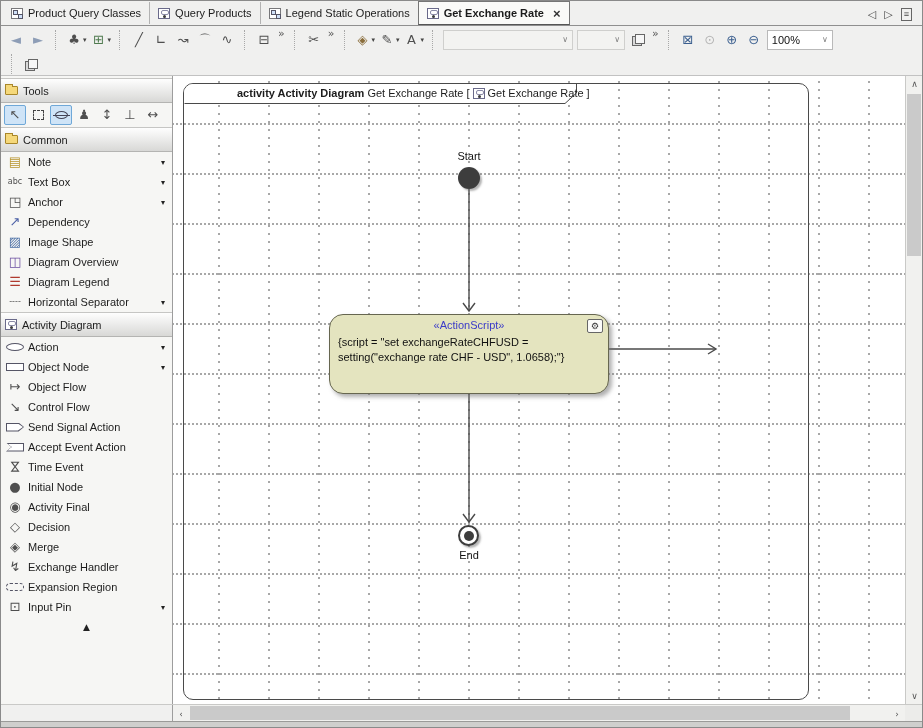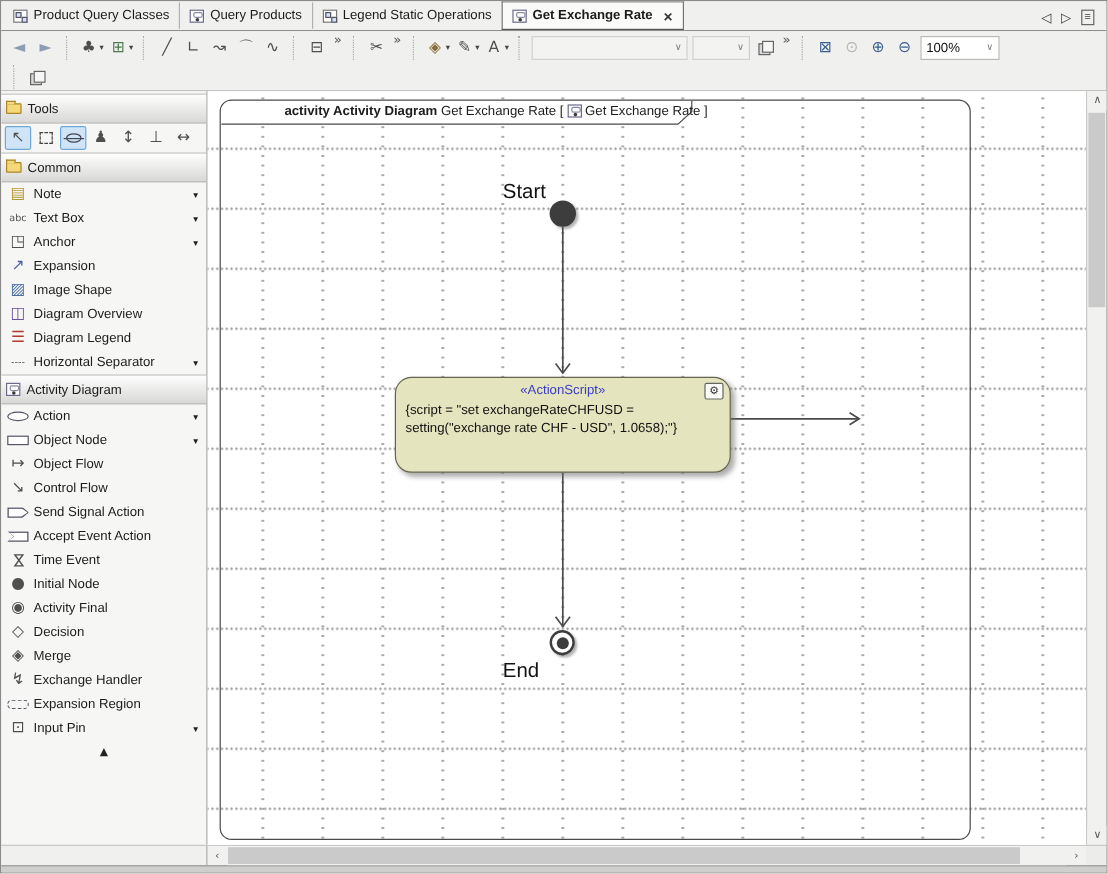--- a/index.html
+++ b/index.html
@@ -79,21 +79,21 @@
       radial-gradient(circle, var(--grid-dot,#a8a8a8) 0.9px, rgba(0,0,0,0) 1.2px);
     background-size: 4px 50px, 50px 8px;
     background-position: 2px 23px, 21px 2px;
     overflow:hidden; }
   .frame { position:absolute; left:10px; top:7px; width:626px; height:617px; border:1px solid #4a4a4a; border-radius:10px; }
   .frame-header-bg { position:absolute; left:11px; top:8px; width:392px; height:19px; background:#fff; border-top-left-radius:9px; clip-path:polygon(0 0,100% 0,100% 40%,calc(100% - 11px) 100%,0 100%); }
   .hdr-svg { position:absolute; left:11px; top:8px; }
   .frame-header-text { position:absolute; left:36px; top:10px; height:15px; line-height:15px; white-space:nowrap;margin-left:28px; }
   .frame-header-text .ic { vertical-align:-2px; margin:0 3px; }
   .edges { position:absolute; left:0; top:0; pointer-events:none; z-index:1; }
-  .node-label { position:absolute; width:100px; font-size:17px; color:#111; z-index:2; }
+  .node-label { position:absolute; width:100px; text-align:center; font-size:11px; color:#111; z-index:2; }
   .start-node { position:absolute; left:285px; top:91px; width:22px; height:22px; border-radius:50%; background:#3d3d3d; box-shadow:2px 2px 2px rgba(90,90,90,.45); z-index:2; }
   .end-node { position:absolute; left:285px; top:449px; width:21px; height:21px; border-radius:50%; border:2px solid #3d3d3d; background:#fff; box-shadow:2px 2px 2px rgba(90,90,90,.45); z-index:2; display:flex; align-items:center; justify-content:center; }
   .end-dot { width:10px; height:10px; border-radius:50%; background:#3d3d3d; }
   .action-node { position:absolute; left:156px; top:238px; width:280px; height:80px; border:1px solid var(--action-border,#666650); border-radius:14px; background:var(--action-fill,#e4e4bf); box-shadow:3px 3px 4px rgba(110,110,110,.55); z-index:2; text-align:center; }
   .stereo { margin-top:4px; color:var(--stereotype-text,#3b3bc8); font-size:11px;text-align:center; }
   .aname { margin-top:1px; font-weight:bold; font-size:11.5px; color:#111; }
   .ascript { margin-top:4px; padding:0 8px; text-align:left; line-height:15px; font-size:11px; color:#111; }
   .gear { position:absolute; right:5px; top:4px; width:16px; height:14px; border:1px solid #666; border-radius:2px; background:#fbfbf9; font-size:9px; line-height:12px; text-align:center; color:#333; font-family:"DejaVu Sans",sans-serif; }
   .object-node { position:absolute; left:546px; top:262px; width:180px; height:23px; border:1px solid var(--object-border,#3c3c9c); background:var(--object-fill,#cdcdf2); box-shadow:2px 2px 3px rgba(110,110,110,.5); z-index:3; font-weight:bold; font-size:11.5px; text-align:center; line-height:21px; color:#101020; }
 
@@ -281,21 +281,21 @@
           <span class="item-label">Text Box</span>
           <span class="item-caret">▾</span>
         </div>
         <div class="item">
           <span class="ic">◳</span>
           <span class="item-label">Anchor</span>
           <span class="item-caret">▾</span>
         </div>
         <div class="item">
           <span class="ic" style="color: rgb(74, 95, 165);">↗</span>
-          <span class="item-label">Expansion</span>
+          <span class="item-label">Dependency</span>
         </div>
         <div class="item">
           <span class="ic" style="color: rgb(74, 111, 165);">▨</span>
           <span class="item-label">Image Shape</span>
         </div>
         <div class="item">
           <span class="ic" style="color: rgb(107, 79, 160);">◫</span>
           <span class="item-label">Diagram Overview</span>
         </div>
         <div class="item">

